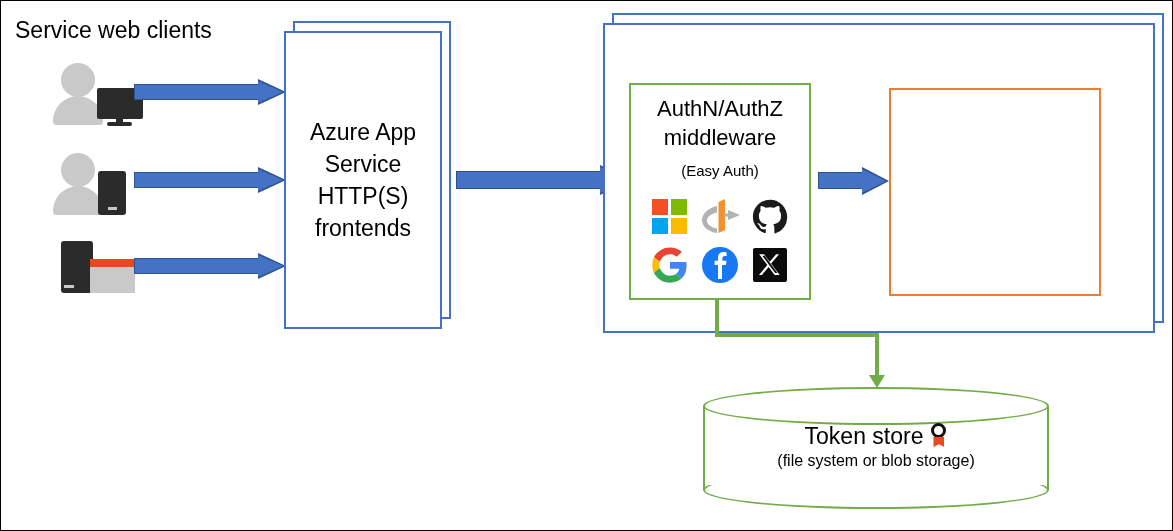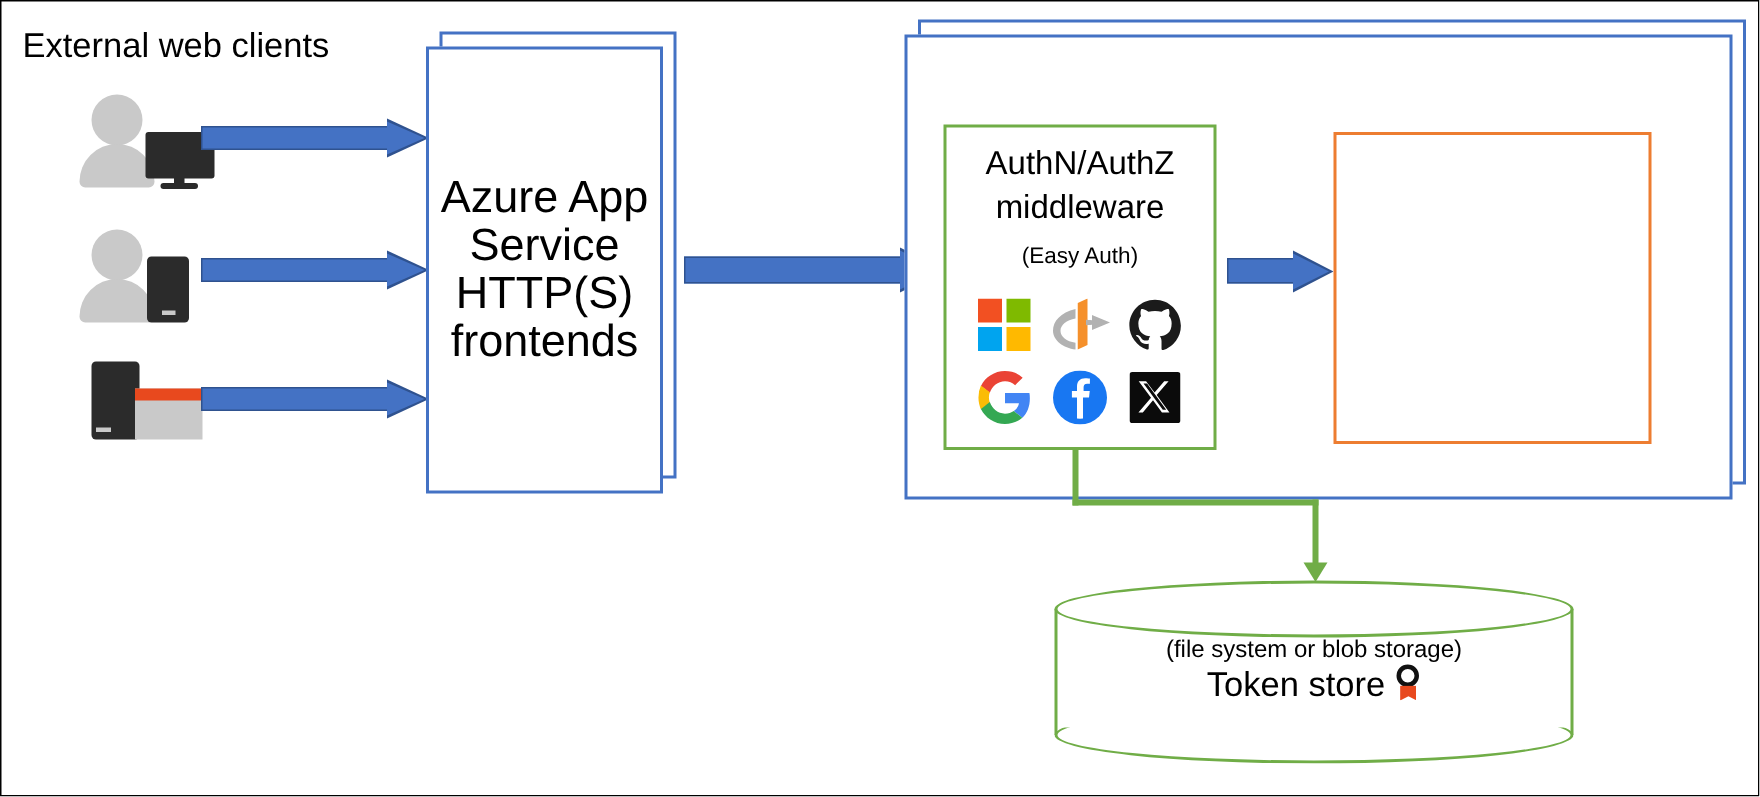--- a/index.html
+++ b/index.html
@@ -16,21 +16,21 @@
   #ext-title{left:14px;top:16px;font-size:23px;color:#000;white-space:nowrap;}
   #vm-title{left:610px;top:30px;width:530px;font-size:23px;color:#000;text-align:center;}
 
   
   .stack-back{border:2.5px solid #4472C4;background:#fff;}
   .stack-front{border:2.5px solid #4472C4;background:#fff;}
 
   #fe-back{left:292px;top:20px;width:158px;height:298px;}
   #fe-front{left:283px;top:30px;width:158px;height:298px;}
   #fe-label{left:283px;top:30px;width:158px;height:298px;
-    font-size:30px;line-height:32px;color:#000;}
+    font-size:23px;line-height:32px;color:#000;}
 
   #vm-back{left:611px;top:12px;width:552px;height:310px;}
   #vm-front{left:602px;top:22px;width:552px;height:310px;}
 
   
   #mw-box{left:628px;top:82px;width:182px;height:217px;border:2.5px solid #70AD47;background:#fff;}
   #mw-title{left:628px;top:93px;width:182px;font-size:22px;line-height:29px;color:#000;text-align:center;}
   #mw-sub{left:628px;top:161px;width:182px;font-size:15px;color:#000;text-align:center;}
 
   #app-box{left:888px;top:87px;width:212px;height:208px;border:2.5px solid #ED7D31;background:#fff;}
@@ -77,21 +77,21 @@
   #seal .ring{position:absolute;left:1px;top:0;width:15px;height:15px;border-radius:50%;
      border:3.5px solid #111;box-sizing:border-box;}
   #seal .rib{position:absolute;left:3px;top:14px;width:11px;height:10px;background:#E8491E;
      clip-path:polygon(0 0,100% 0,100% 100%,50% 72%,0 100%);}
 </style>
 </head>
 <body>
 
 <div id="canvas">
 
-  <div class="abs" id="ext-title">External web clients</div>
+  <div class="abs" id="ext-title">Service web clients</div>
 
   <div class="abs" style="left:52px;top:62px;width:82px;height:62px;">
     <div class="person-head" style="left:8px;top:0;width:34px;height:34px;"></div>
     <div class="person-body" style="left:0;top:33px;width:50px;height:29px;"></div>
     <div class="dev-dark" style="left:44px;top:25px;width:46px;height:31px;border-radius:2px;"></div>
     <div class="dev-dark" style="left:63px;top:55px;width:7px;height:6px;"></div>
     <div class="dev-dark" style="left:54px;top:59px;width:25px;height:4px;border-radius:2px;"></div>
   </div>
 
   <div class="abs" style="left:52px;top:152px;width:78px;height:62px;">
@@ -208,20 +208,20 @@
     <div class="gline" style="left:714px;top:332px;width:164px;height:4px;"></div>
     <div class="gline" style="left:874px;top:332px;width:4px;height:46px;"></div>
     <div id="garrow" style="left:868px;top:374px;border-width:13px 8px 0 8px;"></div>
   </div>
 
   <div class="abs" id="cyl">
     <div id="cyl-body"></div>
     <div id="cyl-bot"></div>
     <div id="cyl-top"></div>
     <div id="cyl-text">
-      <div id="ts-sub">(file system or blob storage)</div>
       <div id="ts-main">
         <span>Token store</span><span id="seal"><span class="ring"></span><span class="rib"></span></span>
       </div>
+      <div id="ts-sub">(file system or blob storage)</div>
     </div>
   </div>
 
 </div>
 
 </body></html>

